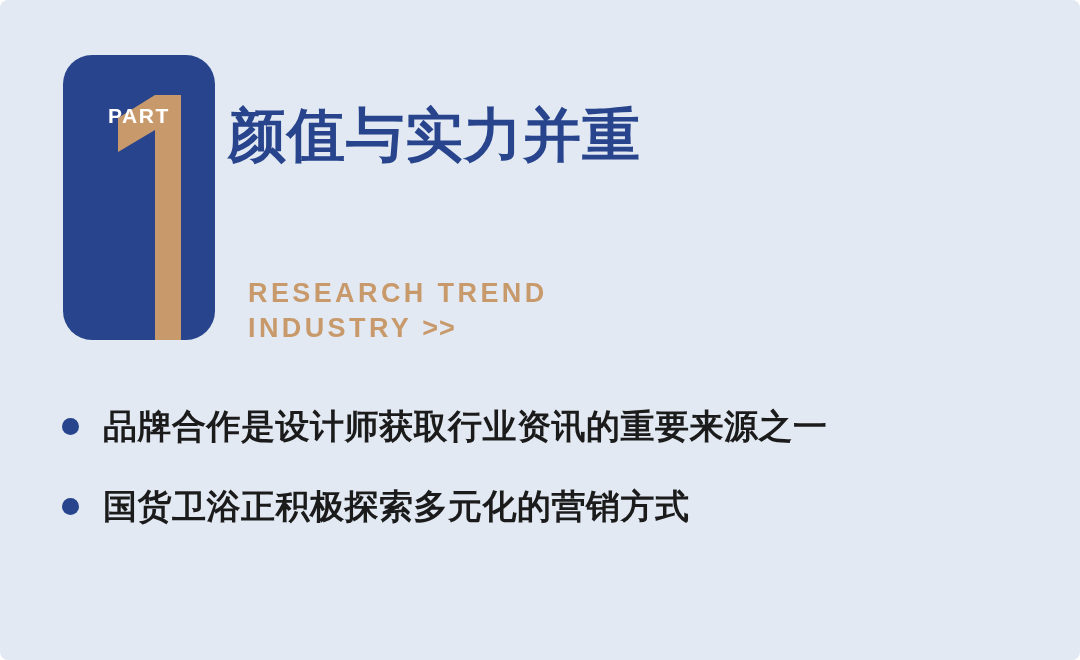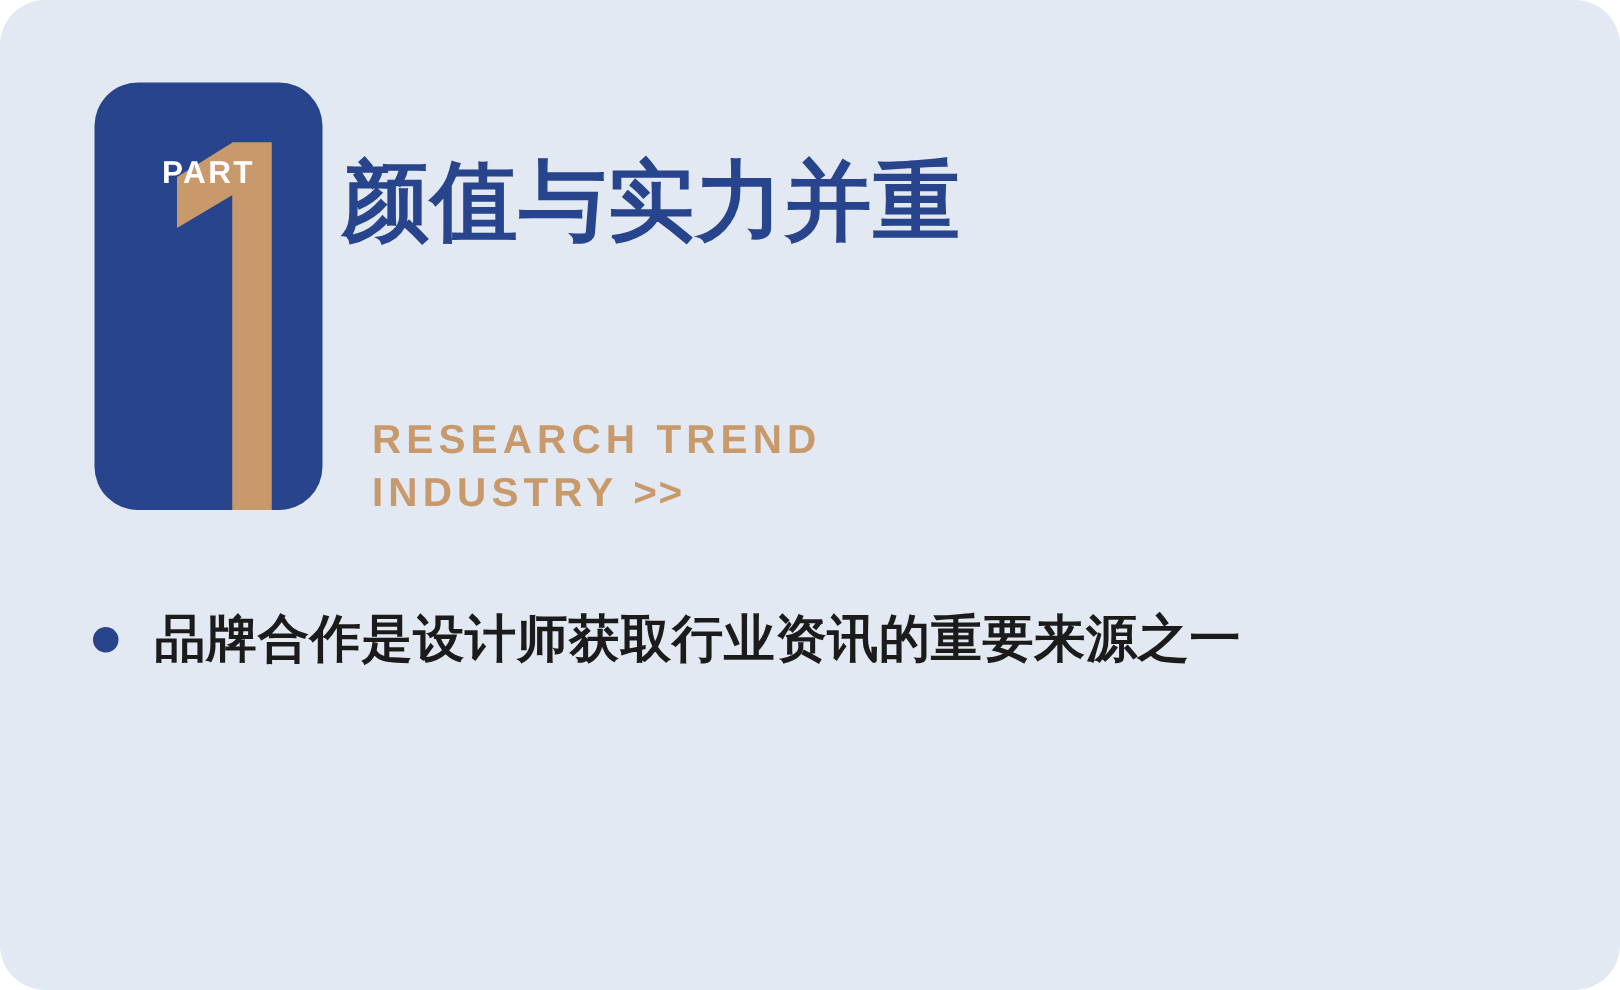--- a/index.html
+++ b/index.html
@@ -3,21 +3,21 @@
 <meta charset="utf-8">
 <style>
   html,body{margin:0;padding:0;background:#ffffff;}
   body{width:1080px;height:660px;overflow:hidden;
        font-family:"Liberation Sans","DejaVu Sans",sans-serif;}
 
   #slide{
     position:relative;
     width:1080px;height:660px;
     background:#e2e9f2;
-    border-radius:30px;
+    border-radius:8px;
     overflow:hidden;
     box-sizing:border-box;
   }
 
   
   #badge{
     position:absolute;
     left:63px; top:55px;
     width:152px; height:285px;
     background:#27448c;
@@ -119,16 +119,20 @@
   </div>
 
   <div id="bullets">
 
     <div class="bullet-row">
       <span class="bullet-dot"></span>
       <span class="bullet-text">品牌合作是设计师获取行业资讯的重要来源之一</span>
     </div>
 
 
+    <div class="bullet-row">
+      <span class="bullet-dot"></span>
+      <span class="bullet-text">国货卫浴正积极探索多元化的营销方式</span>
+    </div>
 
   </div>
 
 </div>
 
 </body></html>

